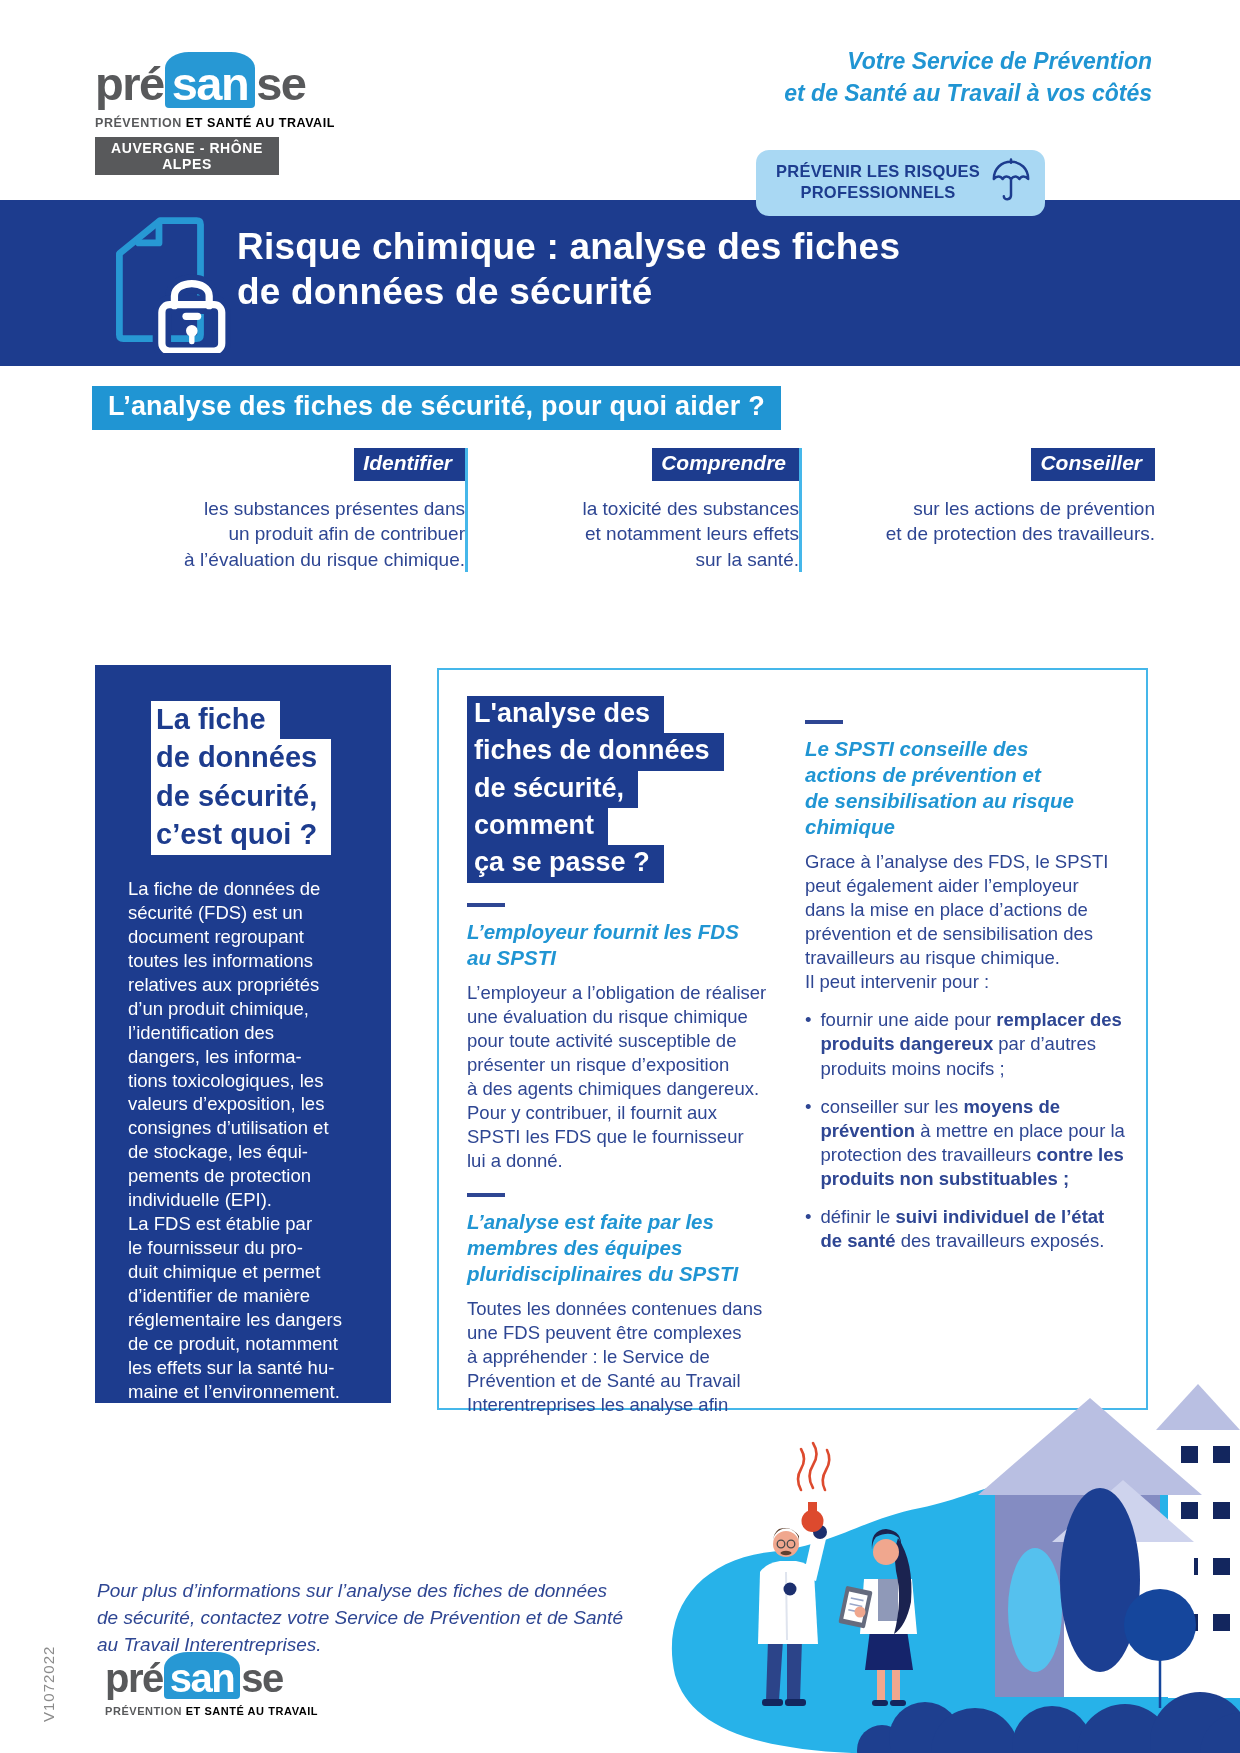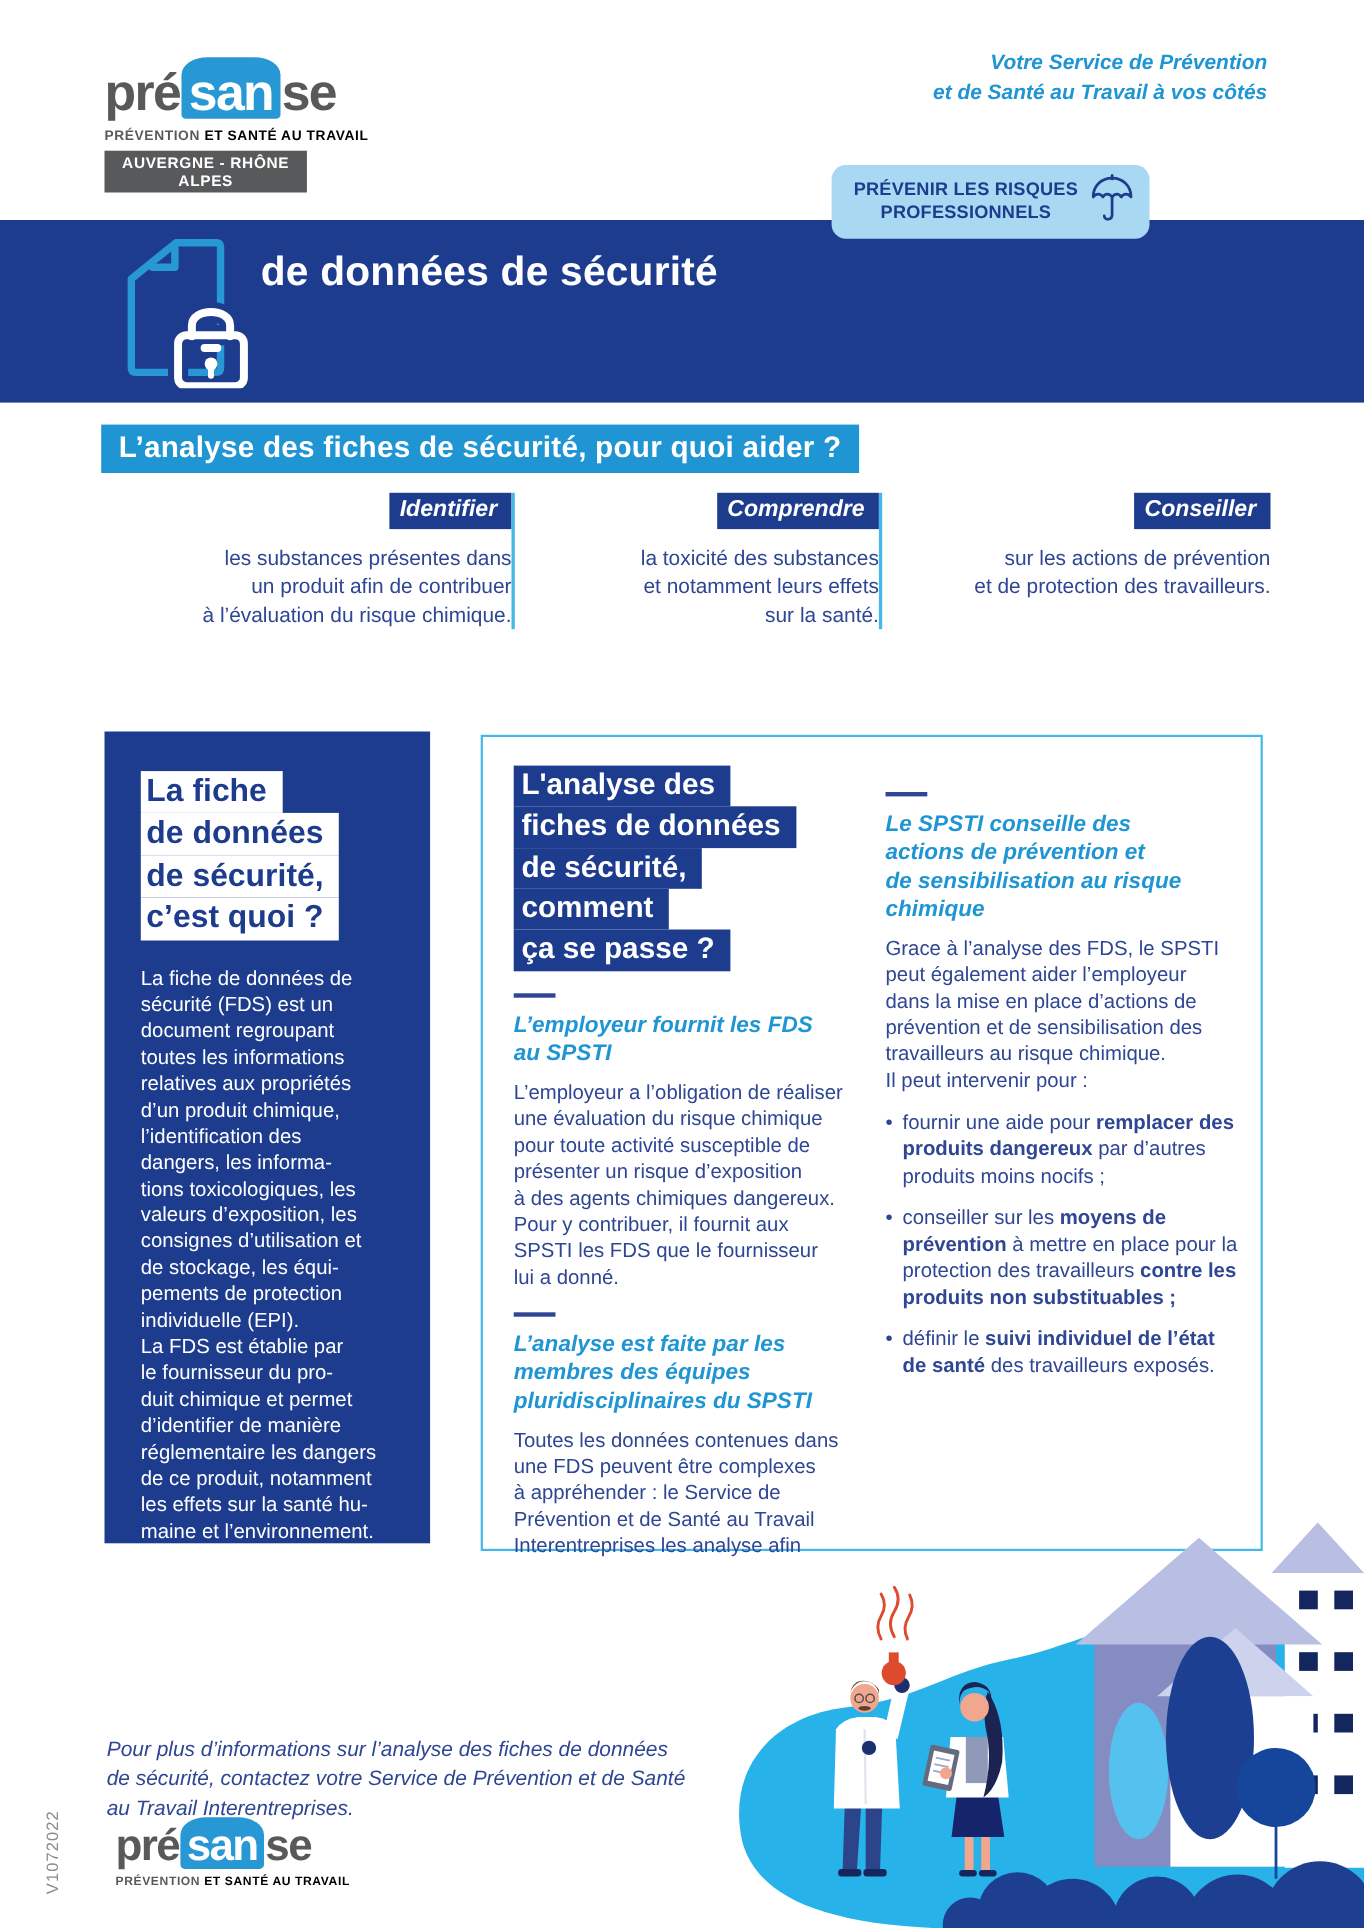--- a/index.html
+++ b/index.html
@@ -15,21 +15,21 @@
   .logo-sub{font-size:12.5px;font-weight:700;letter-spacing:0.55px;color:#58595b;margin-top:8px;white-space:nowrap;}
   .logo-sub .blue{color:#000000;}
   .logo-region{margin-top:7px;background:#58595b;color:#fff;font-weight:700;font-size:14px;
                letter-spacing:0.6px;text-align:center;padding:3px 0;width:184px;}
   .logo.small .logo-word .seg{font-size:40px;}
   .logo.small .logo-san{font-size:40px;padding:8px 6px 2px;}
   .logo.small .logo-sub{font-size:11px;margin-top:6px;}
 
   
   .tagline{position:absolute;right:88px;top:45px;text-align:right;color:#2095d3;
-           font-size:19px;font-weight:700;font-style:italic;line-height:1.4;}
+           font-size:23px;font-weight:700;font-style:italic;line-height:1.4;}
   .prevent-badge{position:absolute;right:195px;top:150px;background:#a9d8f3;border-radius:13px;
                  padding:7px 13px 9px 20px;display:flex;align-items:center;gap:10px;z-index:3;}
   .prevent-badge .txt{color:#1d3c8e;font-weight:700;font-size:16.5px;text-align:center;line-height:1.25;letter-spacing:0.2px;}
 
   
   .title-band{position:absolute;left:0;top:200px;width:1240px;height:166px;background:#1d3c8e;}
   .band-icon{position:absolute;left:100px;top:13px;}
   .band-text{position:absolute;left:237px;top:24px;}
   .band-title{color:#fff;font-size:37px;font-weight:700;line-height:1.22;letter-spacing:0.2px;}
   .band-sub{color:#fff;font-size:20px;font-weight:700;font-style:italic;margin-top:9px;}
@@ -45,21 +45,21 @@
   .col.c2{width:334px;border-left:3px solid #45b7ea;padding-left:23px;}
   .col.c3{flex:1;border-left:3px solid #45b7ea;padding-left:24px;}
   .col-badge{display:inline-block;background:#1d3c8e;color:#fff;font-style:italic;font-weight:700;
              font-size:21px;padding:3px 13px 6px 9px;line-height:1.15;}
   .col-text{margin-top:15px;color:#2e4693;font-size:19px;line-height:1.33;white-space:pre-line;}
 
   
   .what-box{position:absolute;left:95px;top:665px;width:296px;height:738px;background:#1d3c8e;
             box-sizing:border-box;padding:36px 24px 0 33px;}
   .chip-w{display:table;background:#fff;color:#1d3c8e;font-weight:700;font-size:29px;
-          line-height:1.12;padding:2px 14px 4px 5px;}
+          line-height:1.12;padding:2px 14px 4px 5px;margin-left:23px;}
   .what-body{margin-top:22px;color:#fff;font-size:18.5px;line-height:1.295;white-space:pre-line;}
 
   
   .analysis-box{position:absolute;left:437px;top:668px;width:711px;height:742px;
                 border:2px solid #45b7ea;box-sizing:border-box;background:#fff;}
   .mid-col{position:absolute;left:28px;top:26px;width:314px;}
   .right-col{position:absolute;left:366px;top:30px;width:320px;}
   .chip-b{display:table;background:#1d3c8e;color:#fff;font-weight:700;font-size:27px;
           line-height:1.16;padding:2px 14px 4px 7px;}
   .dash{width:38px;height:4px;background:#2e4693;margin:20px 0 12px;}
@@ -132,20 +132,21 @@
           <line x1="89" y1="107" x2="101" y2="107"></line>
         </g>
         <g fill="#ffffff">
           <circle cx="95" cy="122" r="6"></circle>
           <rect x="92.2" y="124" width="5.6" height="12" rx="2.6"></rect>
         </g>
       </svg>
     </div>
     <div class="band-text">
       <div class="band-title">
+        <div>Risque chimique : analyse des fiches</div>
         <div>de données de sécurité</div>
       </div>
     </div>
   </div>
 
   <div class="section-head">L’analyse des fiches de sécurité, pour quoi aider ?</div>
 
   <div class="cols">
     <div class="col c1">
       <span class="col-badge">Identifier</span>

